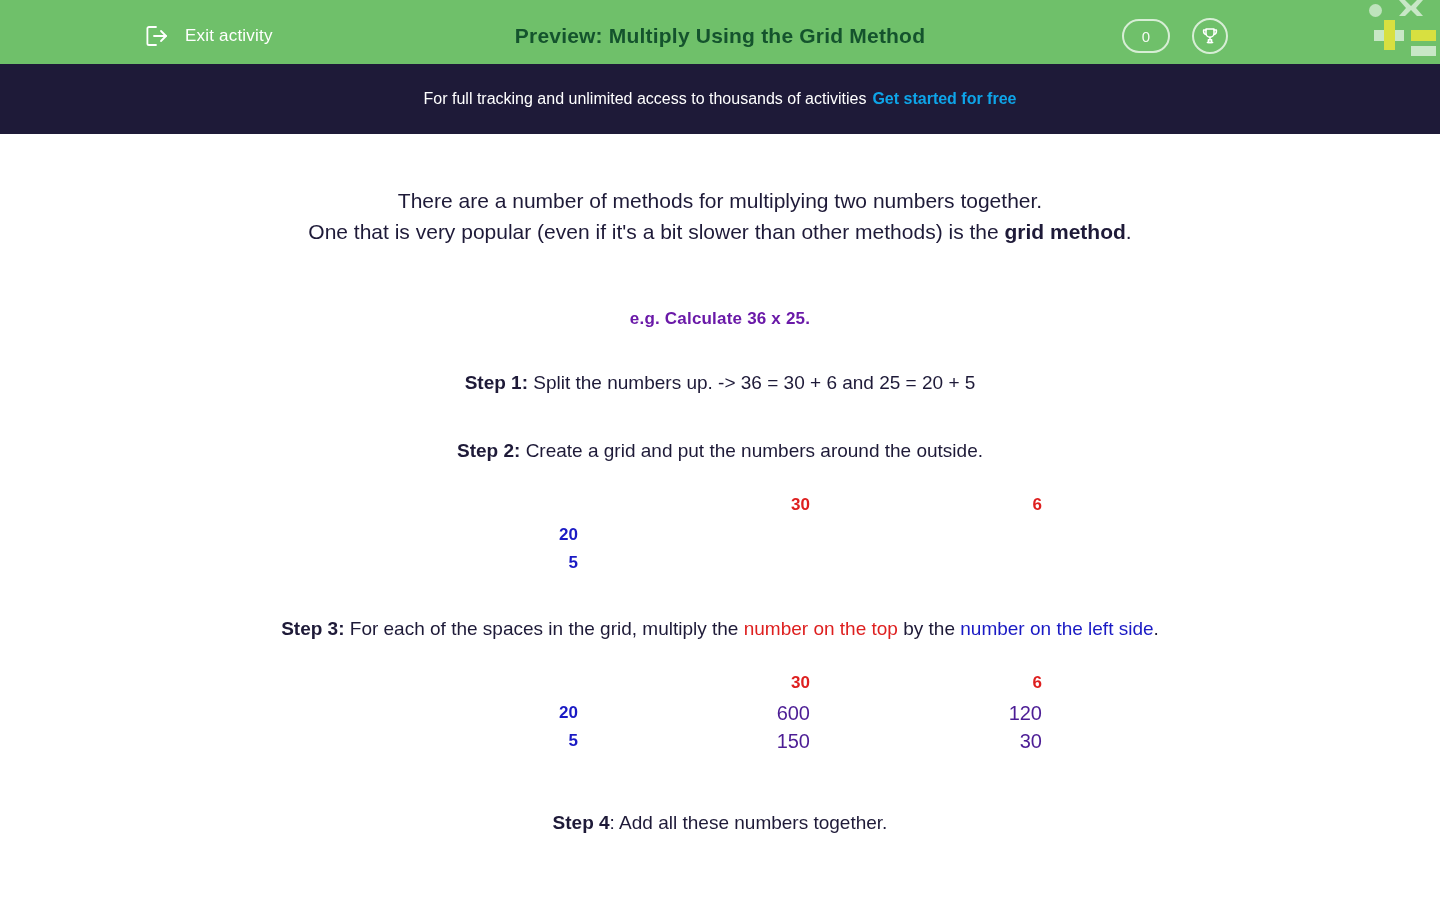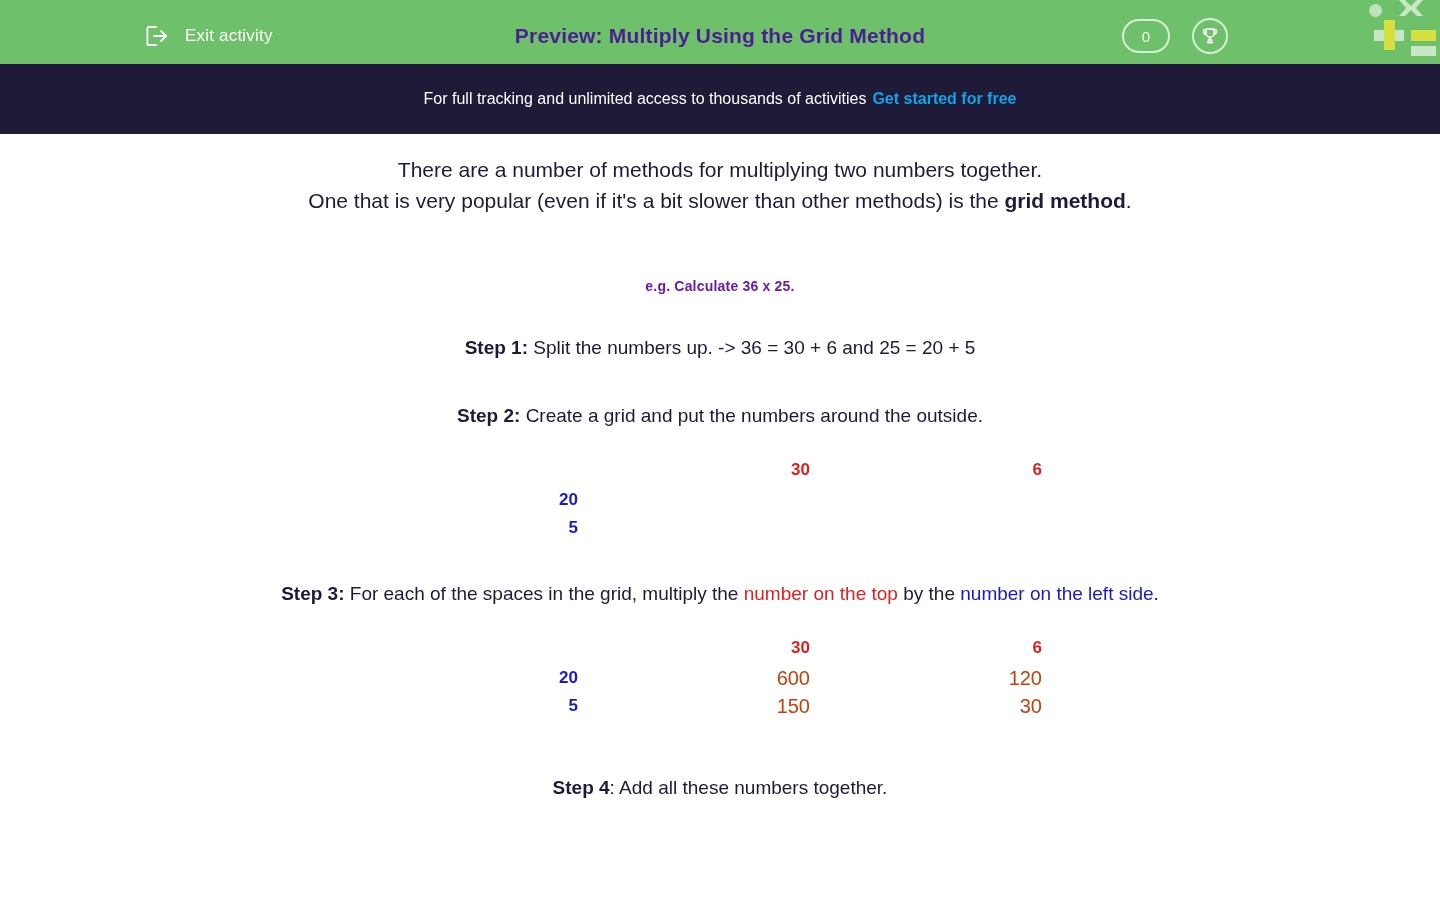--- a/index.html
+++ b/index.html
@@ -46,21 +46,21 @@
   .header-title {
     position: absolute;
     left: 0; right: 0;
     top: 0;
     height: 72px;
     display: flex;
     align-items: center;
     justify-content: center;
     font-size: 21px;
     font-weight: bold;
-    color: #4c1d95;
+    color: #14532d;
     letter-spacing: .2px;
     pointer-events: none;
   }
   .header-right {
     position: absolute;
     right: 212px;
     top: 0;
     height: 72px;
     display: flex;
     align-items: center;
@@ -141,35 +141,35 @@
   }
   .promo-cta {
     font-weight: bold;
     margin-left: 6px;
     cursor: pointer;
     color: #0ea5e9;
   }
 
   
   .activity-body {
-    padding-top: 20px;
+    padding-top: 51px;
     text-align: center;
   }
   .intro {
     font-size: 21px;
     line-height: 31px;
     color: #1e1a38;
     margin: 0 auto;
     max-width: 1120px;
   }
   .intro b { font-weight: bold; }
 
   .example-heading {
     margin-top: 62px;
-    font-size: 14px;
+    font-size: 17px;
     font-weight: bold;
     color: #6a19a8;
     letter-spacing: .2px;
   }
 
   .step-line {
     font-size: 19px;
     color: #1e1a38;
     line-height: 28px;
   }
@@ -210,21 +210,21 @@
     height: 32px;
   }
   .grid-table .hdr-side {
     color: #1a1ac4;
     font-weight: bold;
     font-size: 17px;
     text-align: right;
     padding-right: 0;
   }
   .grid-table .cell {
-    color: #c2410c;
+    color: #4c1d95;
     font-size: 20px;
   }
   .grid-empty { margin-top: 24px; }
   .grid-filled { margin-top: 24px; }
   .grid-empty td, .grid-empty th { height: 28px; }
 </style>
 </head>
 <body>
 
 <div class="app-header">

